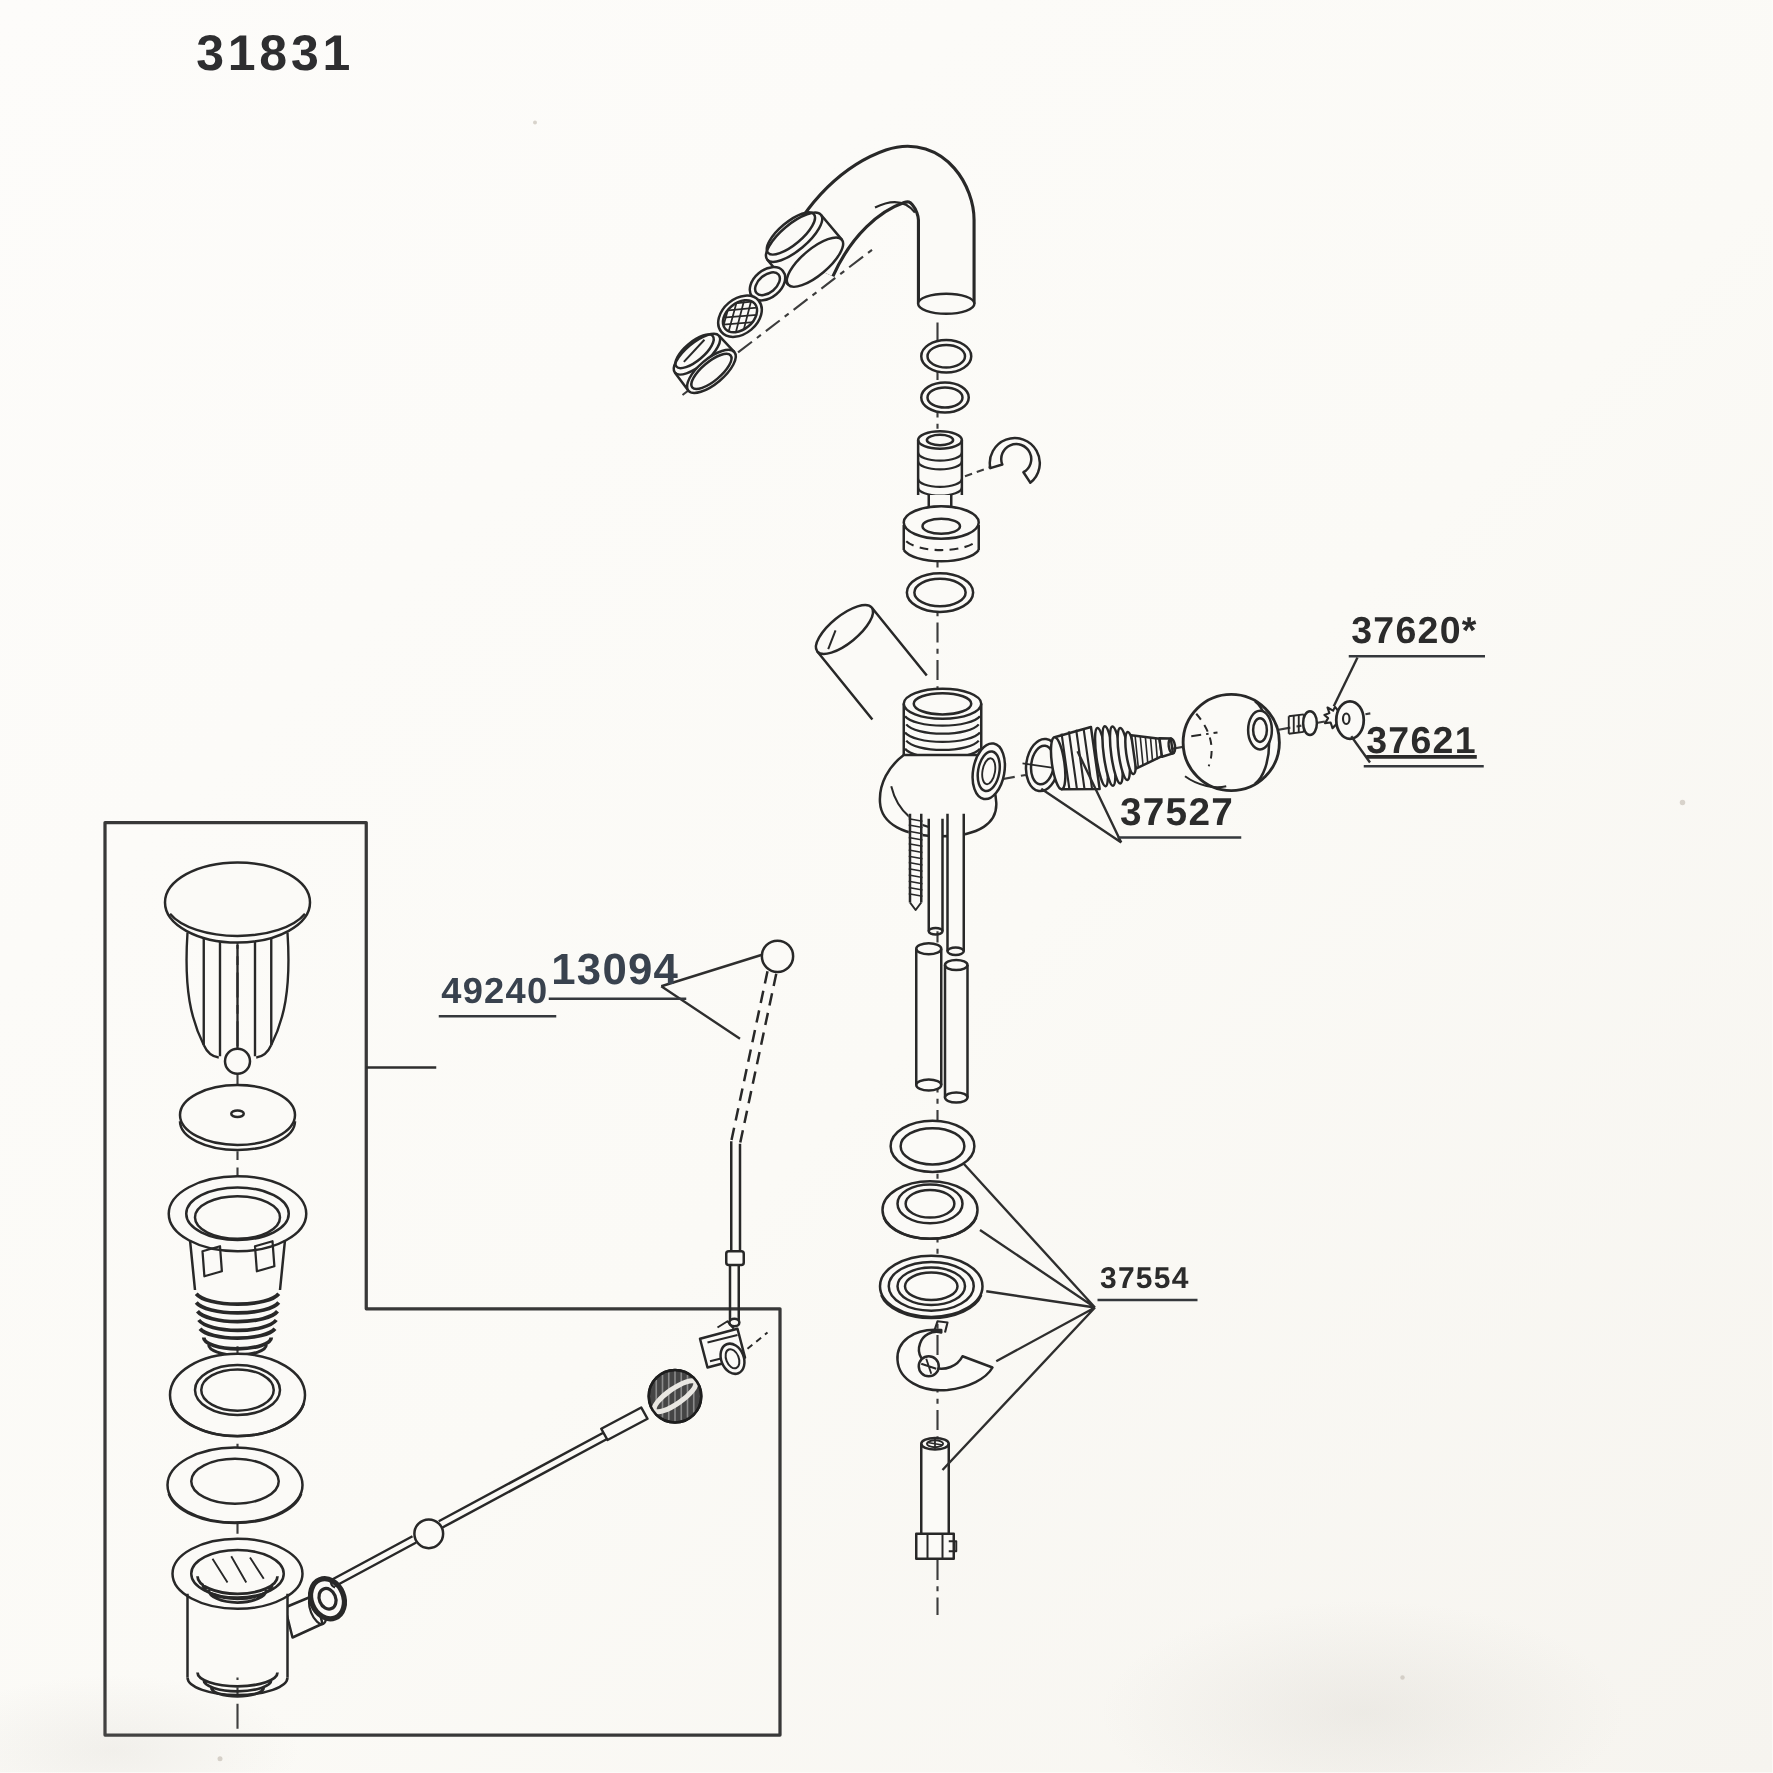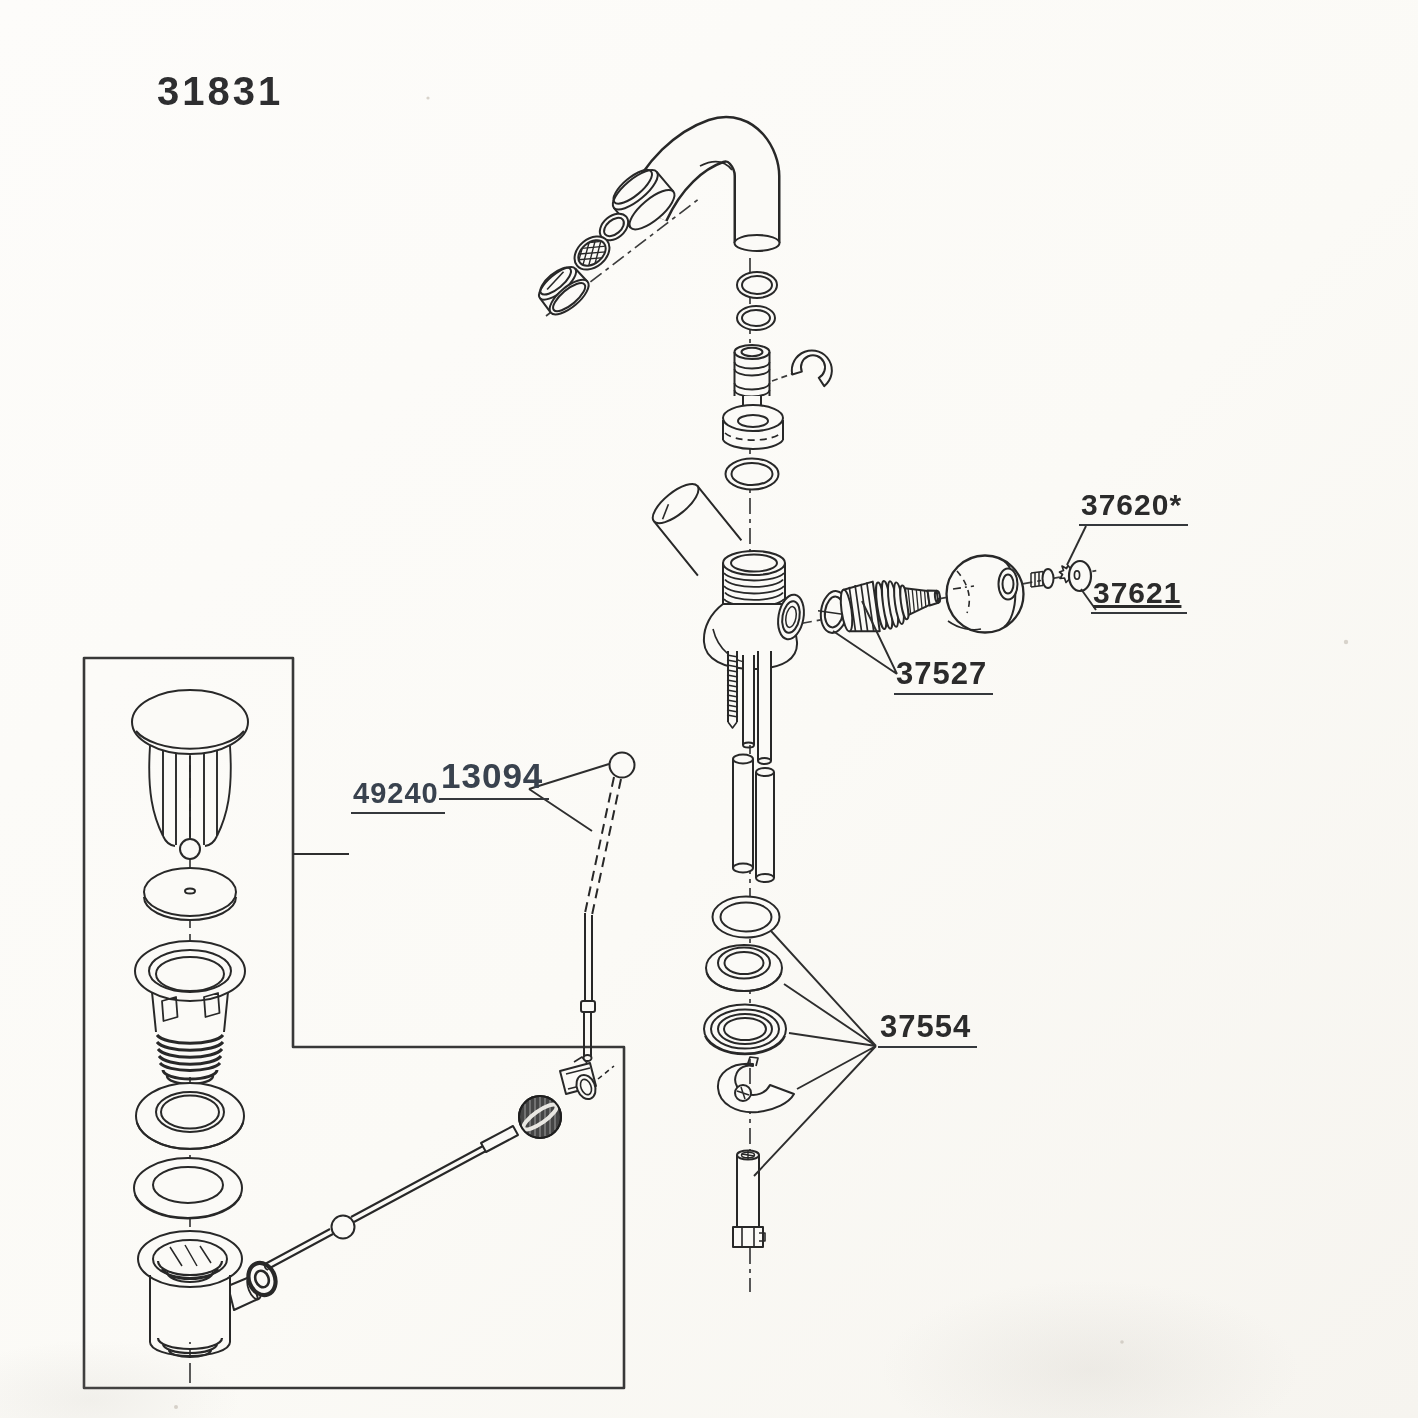--- a/index.html
+++ b/index.html
@@ -12,25 +12,25 @@
   .smudge.a{left:880px;top:1280px;width:420px;height:180px;
     background:radial-gradient(closest-side,rgba(170,164,155,.14),rgba(170,164,155,0));}
   .smudge.b{left:-60px;top:1340px;width:300px;height:120px;
     background:radial-gradient(closest-side,rgba(170,164,155,.12),rgba(170,164,155,0));}
   svg{position:absolute;left:0;top:0;}
   .lbl{
     position:absolute;font-weight:bold;color:#2b2b2b;white-space:nowrap;
     letter-spacing:1px;line-height:1.08;
   }
   .lbl.u{border-bottom:2.5px solid #35383c;padding:0 6px 3px 2px;}
-  .title{font-size:40px;letter-spacing:3px;color:#2e2e30;margin-top:48px;}
+  .title{font-size:40px;letter-spacing:3px;color:#2e2e30;}
   .l37620{left:1079px;top:489px;font-size:30px;}
   .l37621{left:1091px;top:577px;font-size:30px;text-decoration:underline;}
-  .l37527{left:894px;top:657px;font-size:31px;}
-  .l37554{left:878px;top:1010px;font-size:31px;}
+  .l37527{left:894px;top:633px;font-size:31px;}
+  .l37554{left:878px;top:1010px;font-size:24px;}
   .l13094{left:439px;top:757px;font-size:35px;color:#39424e;border-color:#5a626c;}
   .l49240{left:351px;top:778px;font-size:29px;color:#39424e;border-color:#5a626c;}
 </style>
 </head>
 <body>
 
 <div class="page">
 
 <svg width="1418" height="1418" viewBox="0 0 1418 1418">
   <defs>

